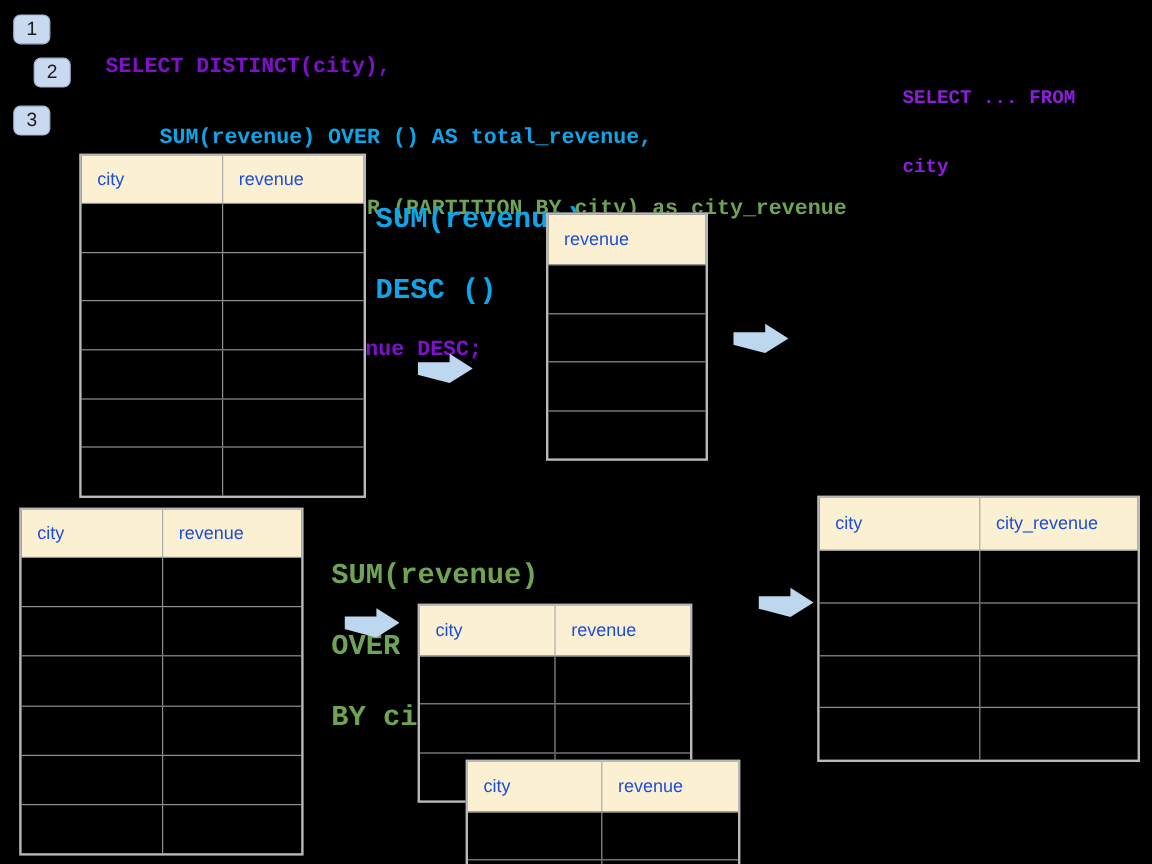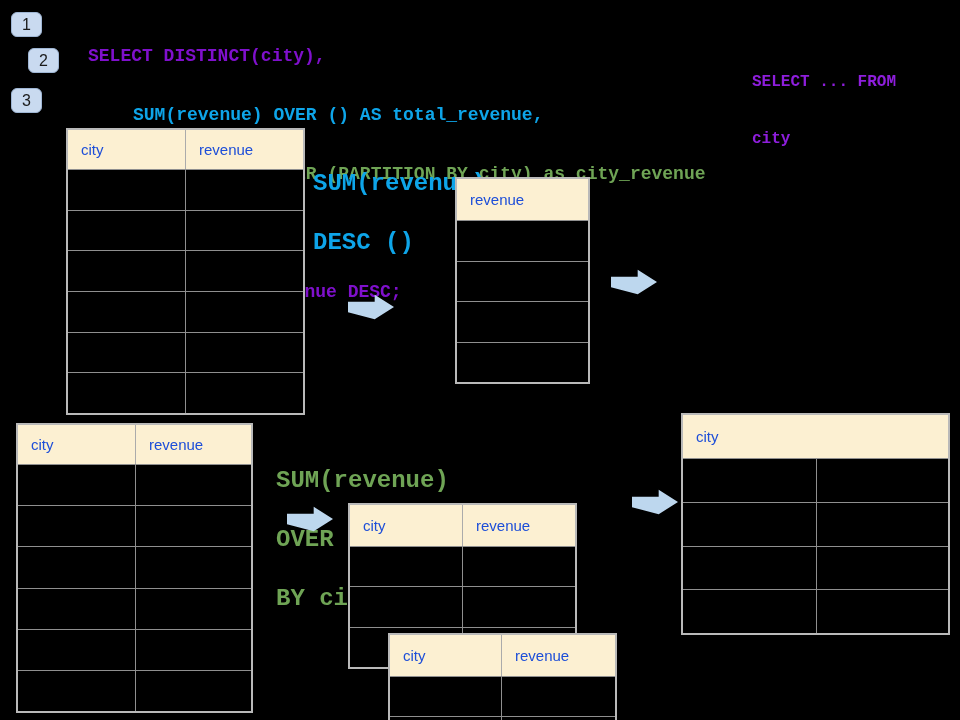--- a/index.html
+++ b/index.html
@@ -253,20 +253,21 @@
       <div class="c c1"></div>
       <div class="c c2"></div>
     </div>
 </div>
 
 <div class="arrow" id="arrow-4"></div>
 
 <div class="tbl" id="t-city-result">
   <div class="hd">
     <div class="c c1">city</div>
+    <div class="c c2">city_revenue</div>
   </div>
   <div class="row">
       <div class="c c1"></div>
       <div class="c c2"></div>
     </div>
   <div class="row">
       <div class="c c1"></div>
       <div class="c c2"></div>
     </div>
   <div class="row">

